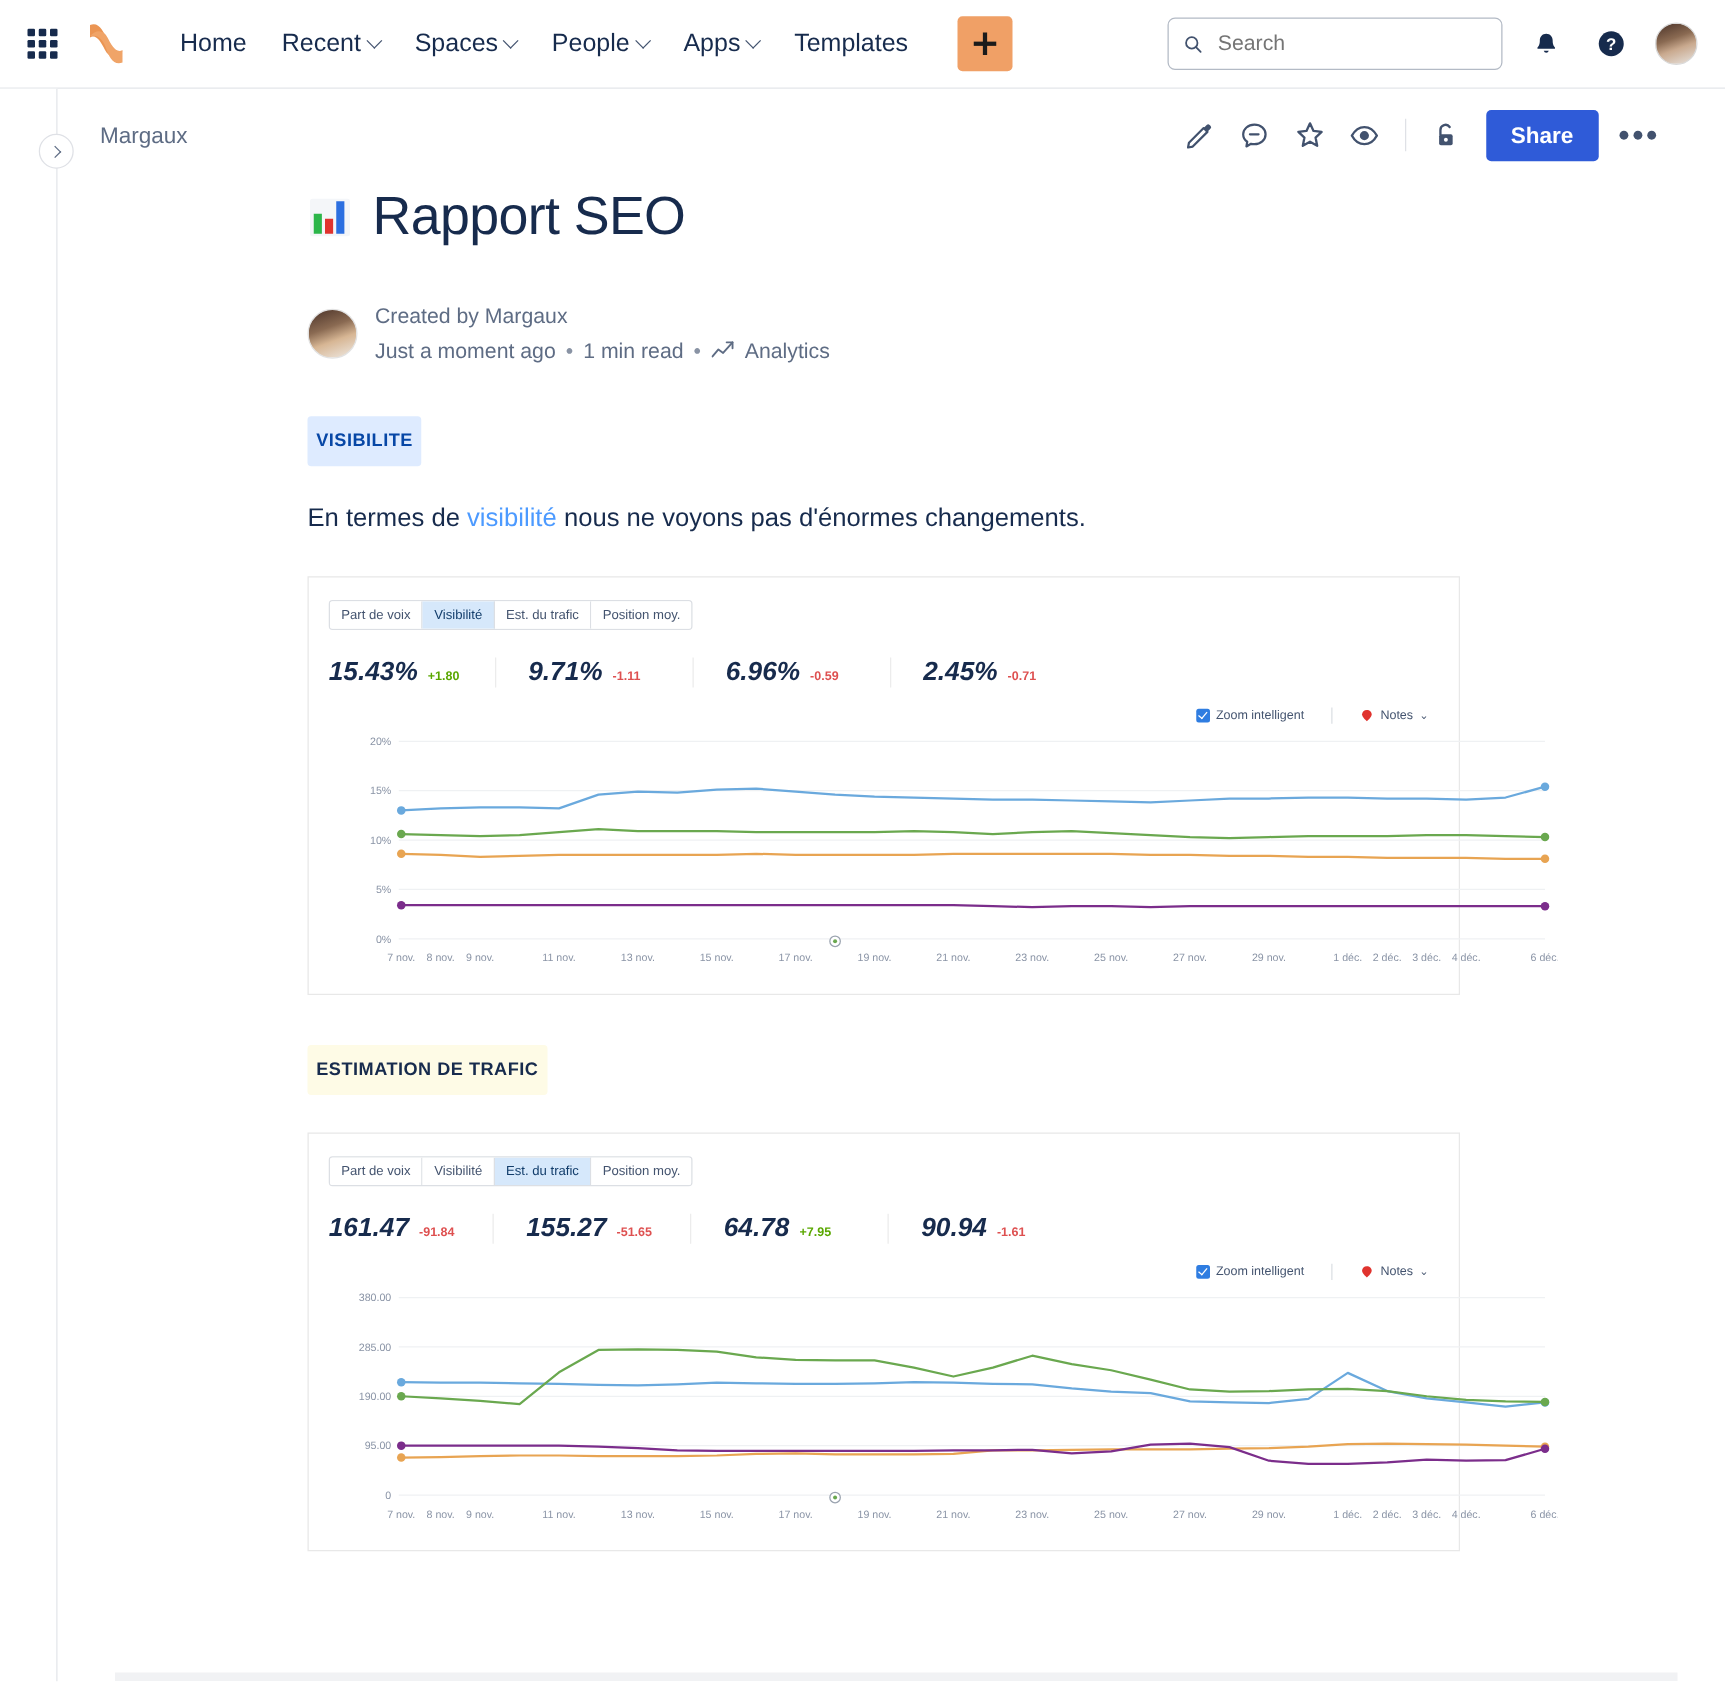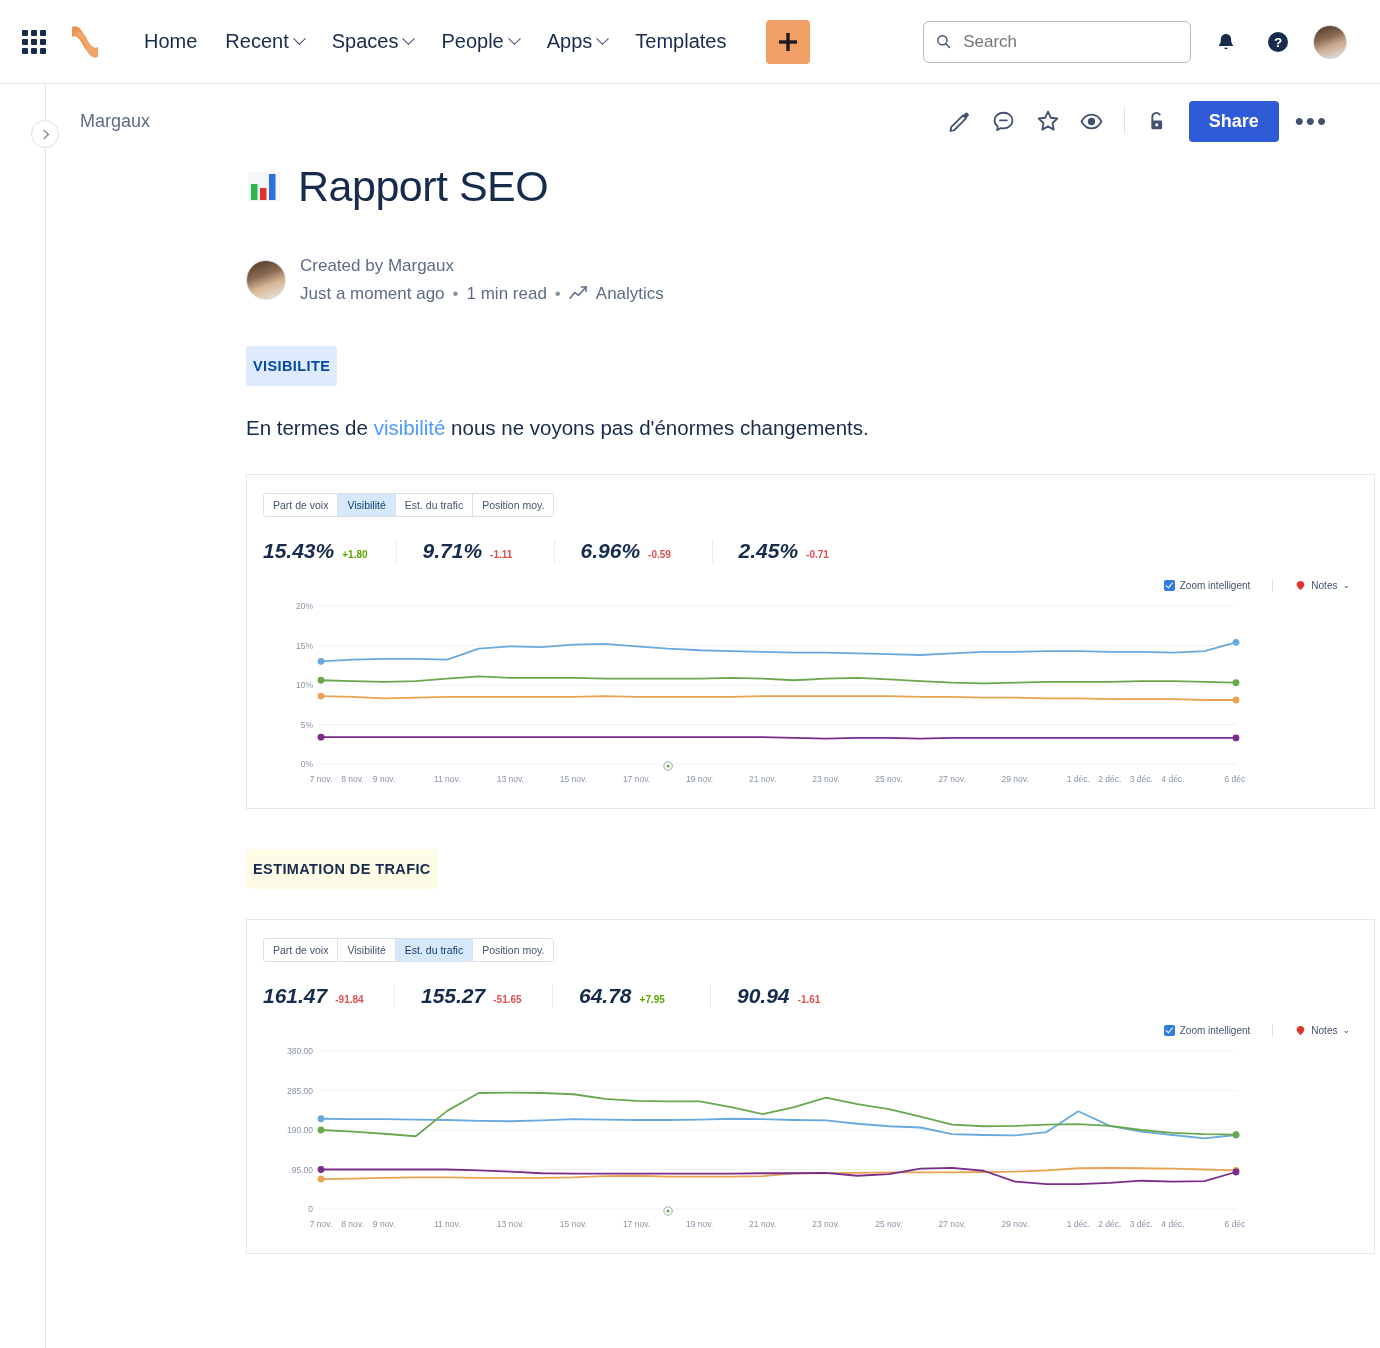--- a/index.html
+++ b/index.html
@@ -8,24 +8,24 @@
     width: 1380px;
     height: 1348px;
     background: #ffffff;
     font-family: "Liberation Sans", sans-serif;
     color: #172b4d;
     overflow: hidden;
   }
 
   
   .topnav {
-    height: 84px;
+    height: 71px;
     display: flex;
     align-items: center;
-    padding: 0 33px 0 20px;
+    padding: 0 22px 0 20px;
     background: #ffffff;
     border-bottom: 1px solid #e4e6ea;
     position: relative;
   }
   .app-switcher {
     width: 28px; height: 28px;
     display: grid;
     grid-template-columns: repeat(3, 6px);
     grid-template-rows: repeat(3, 6px);
     gap: 3px;
@@ -129,21 +129,21 @@
   .badge-blue { background: #deebff; color: #0747a6; }
   .badge-yellow { background: #fefbe6; color: #172b4d; }
   .badge-row { margin-top: 40px; }
 
   .para { font-size: 20.5px; color: #172b4d; line-height: 1.55; margin-top: 26px; }
   .para a { color: #4c9aff; text-decoration: none; cursor: pointer; }
 
   
   .chart-card {
     margin-top: 30px; border: 1px solid #e8e8e8; background: #fff;
-    width: 1129px; padding: 18px 0 12px 0;
+    width: 922px; padding: 18px 0 12px 0;
   }
   .tabs { display: inline-flex; border: 1px solid #dcdfe4; border-radius: 3px; overflow: hidden; margin-left: 16px; }
   .tab {
     font-size: 10.5px; color: #44546f; padding: 5px 9px; background: #fff;
     border-right: 1px solid #dcdfe4; cursor: pointer; white-space: nowrap;
   }
   .tab:last-child { border-right: none; }
   .tab.active { background: #d6e8fb; color: #123d6b; }
 
   .metrics { display: flex; margin: 22px 0 0 16px; }

